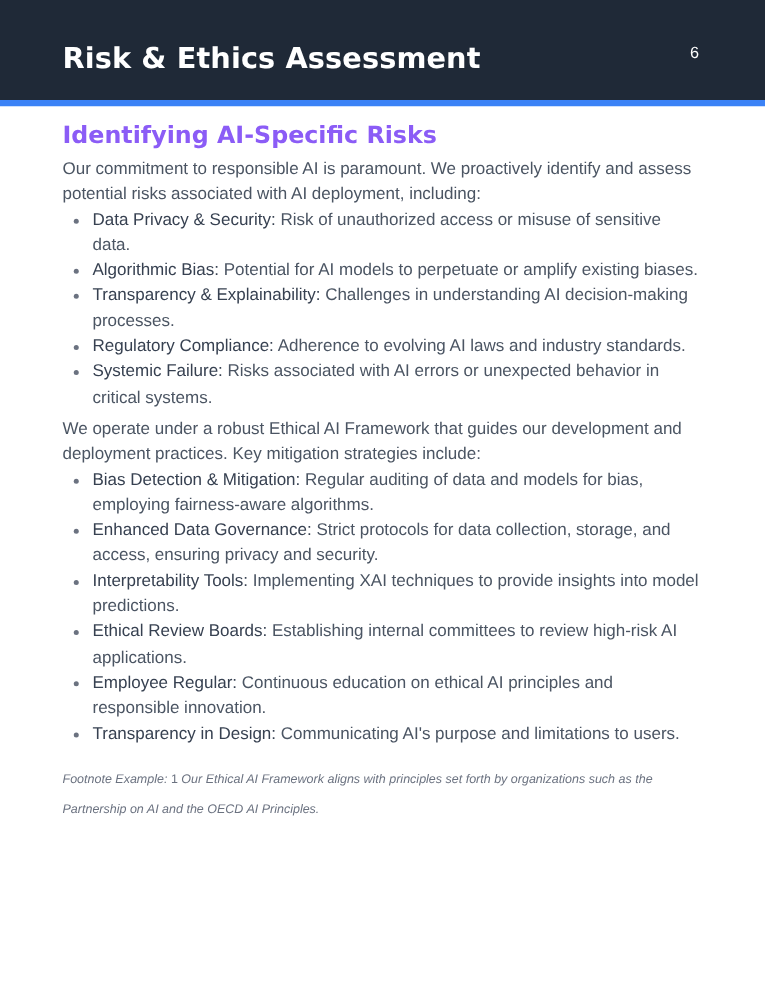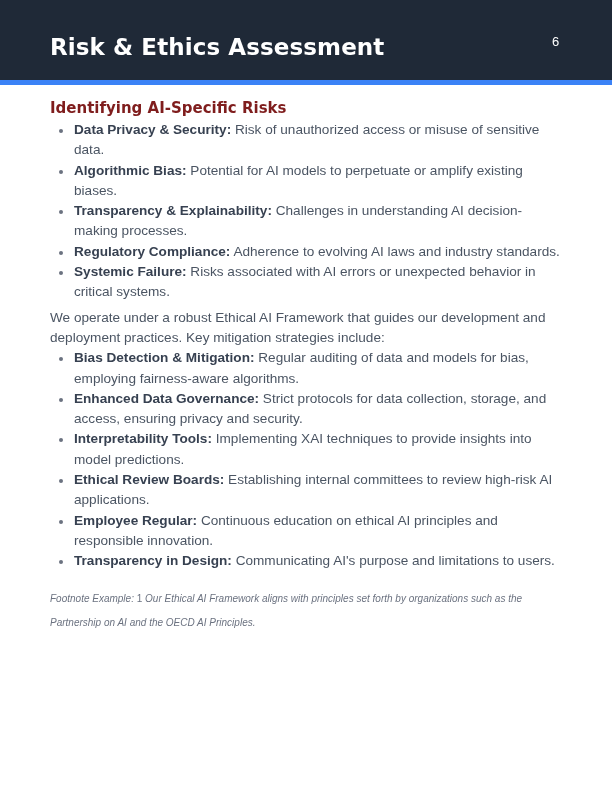--- a/index.html
+++ b/index.html
@@ -24,55 +24,56 @@
     }
     .page-num {
       position: absolute; left: 552px; top: 34px;
       font-size: 13px; color: #ffffff;
     }
     .content {
       position: absolute; left: 50px; top: 96px; width: 512px;
     }
     h2 {
       margin: 0; font-family: "DejaVu Sans", sans-serif; font-weight: bold;
-      font-size: 15px; color: #7f1d1d; line-height: 24px;
+      font-size: 19px; color: #8b5cf6; line-height: 24px;
     }
     .h2-second { margin-top: 8px; }
     p.intro {
       margin: 5px 0 0 0; font-size: 13.6px; line-height: 20.3px; color: #4b5563;
     }
     .h2-second + p.intro { margin-top: 0; text-align: right; }
     ul {
       margin: 0; padding: 0 0 0 24px; list-style: none;
     }
     li {
       position: relative; font-size: 13.6px; line-height: 20.3px; color: #4b5563;
     }
     li::before {
       content: ""; position: absolute; left: -15px; top: 9px;
       width: 4px; height: 4px; border-radius: 50%; background: #6b7280;
     }
-    li b { color: #374151; font-weight: bold; margin-top: 36px; }
+    li b { color: #374151; font-weight: normal; margin-top: 36px; }
     .footnote {
       margin-top: 15px; font-size: 10px; line-height: 24px; color: #6b7280; font-style: italic;
     }
     .footnote .ref { font-style: normal; }
   </style>
 </head>
 <body>
 
 <div class="header">
   <div class="page-title">Risk &amp; Ethics Assessment</div>
   <div class="page-num">6</div>
 </div>
 <div class="header-bar"></div>
 
 <div class="content">
   <section>
     <h2>Identifying AI-Specific Risks</h2>
+    <p class="intro">Our commitment to responsible AI is paramount. We proactively identify and assess potential risks associated with AI deployment, including:</p>
     <ul>
       <li><b>Data Privacy &amp; Security:</b><span> Risk of unauthorized access or misuse of sensitive data.</span></li>
       <li><b>Algorithmic Bias:</b><span> Potential for AI models to perpetuate or amplify existing biases.</span></li>
       <li><b>Transparency &amp; Explainability:</b><span> Challenges in understanding AI decision-making processes.</span></li>
       <li><b>Regulatory Compliance:</b><span> Adherence to evolving AI laws and industry standards.</span></li>
       <li><b>Systemic Failure:</b><span> Risks associated with AI errors or unexpected behavior in critical systems.</span></li>
     </ul>
   </section>
 
   <section>

